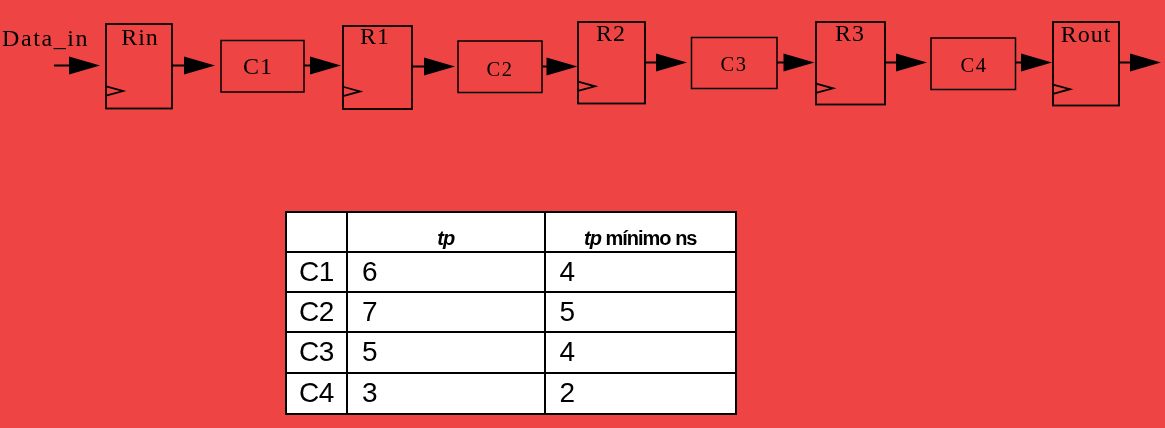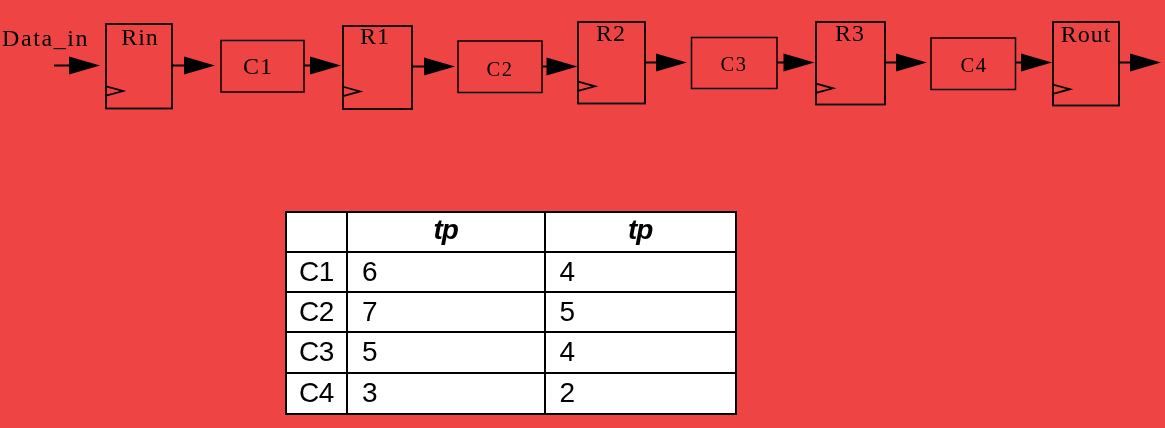--- a/index.html
+++ b/index.html
@@ -41,22 +41,22 @@
     letter-spacing: -0.5px;
     color: #000000;
     line-height: 1;
   }
   .cell.center { justify-content: center; }
   .cell.val { padding-left: 14px; }
   .cell.head {
     font-weight: bold;
     justify-content: center;
     align-items: flex-start;
-    padding-top: 3px;
-    font-size: 28px;
+    padding-top: 15px;
+    font-size: 20px;
     letter-spacing: -1px;
   }
   .cell.head i { font-style: italic; }
   .cell.head span { white-space: pre; }
 </style>
 </head>
 <body>
 
 <div class="stage">
 
@@ -151,20 +151,21 @@
 
   <div class="ttable">
     <div class="cell head">
       <span></span>
     </div>
     <div class="cell head">
       <i>tp</i>
     </div>
     <div class="cell head">
       <i>tp</i>
+        <span> mínimo ns</span>
     </div>
 
     <div class="cell center">
         <span>C1</span>
       </div>
     <div class="cell val">
         <span>6</span>
       </div>
     <div class="cell val">
         <span>4</span>

